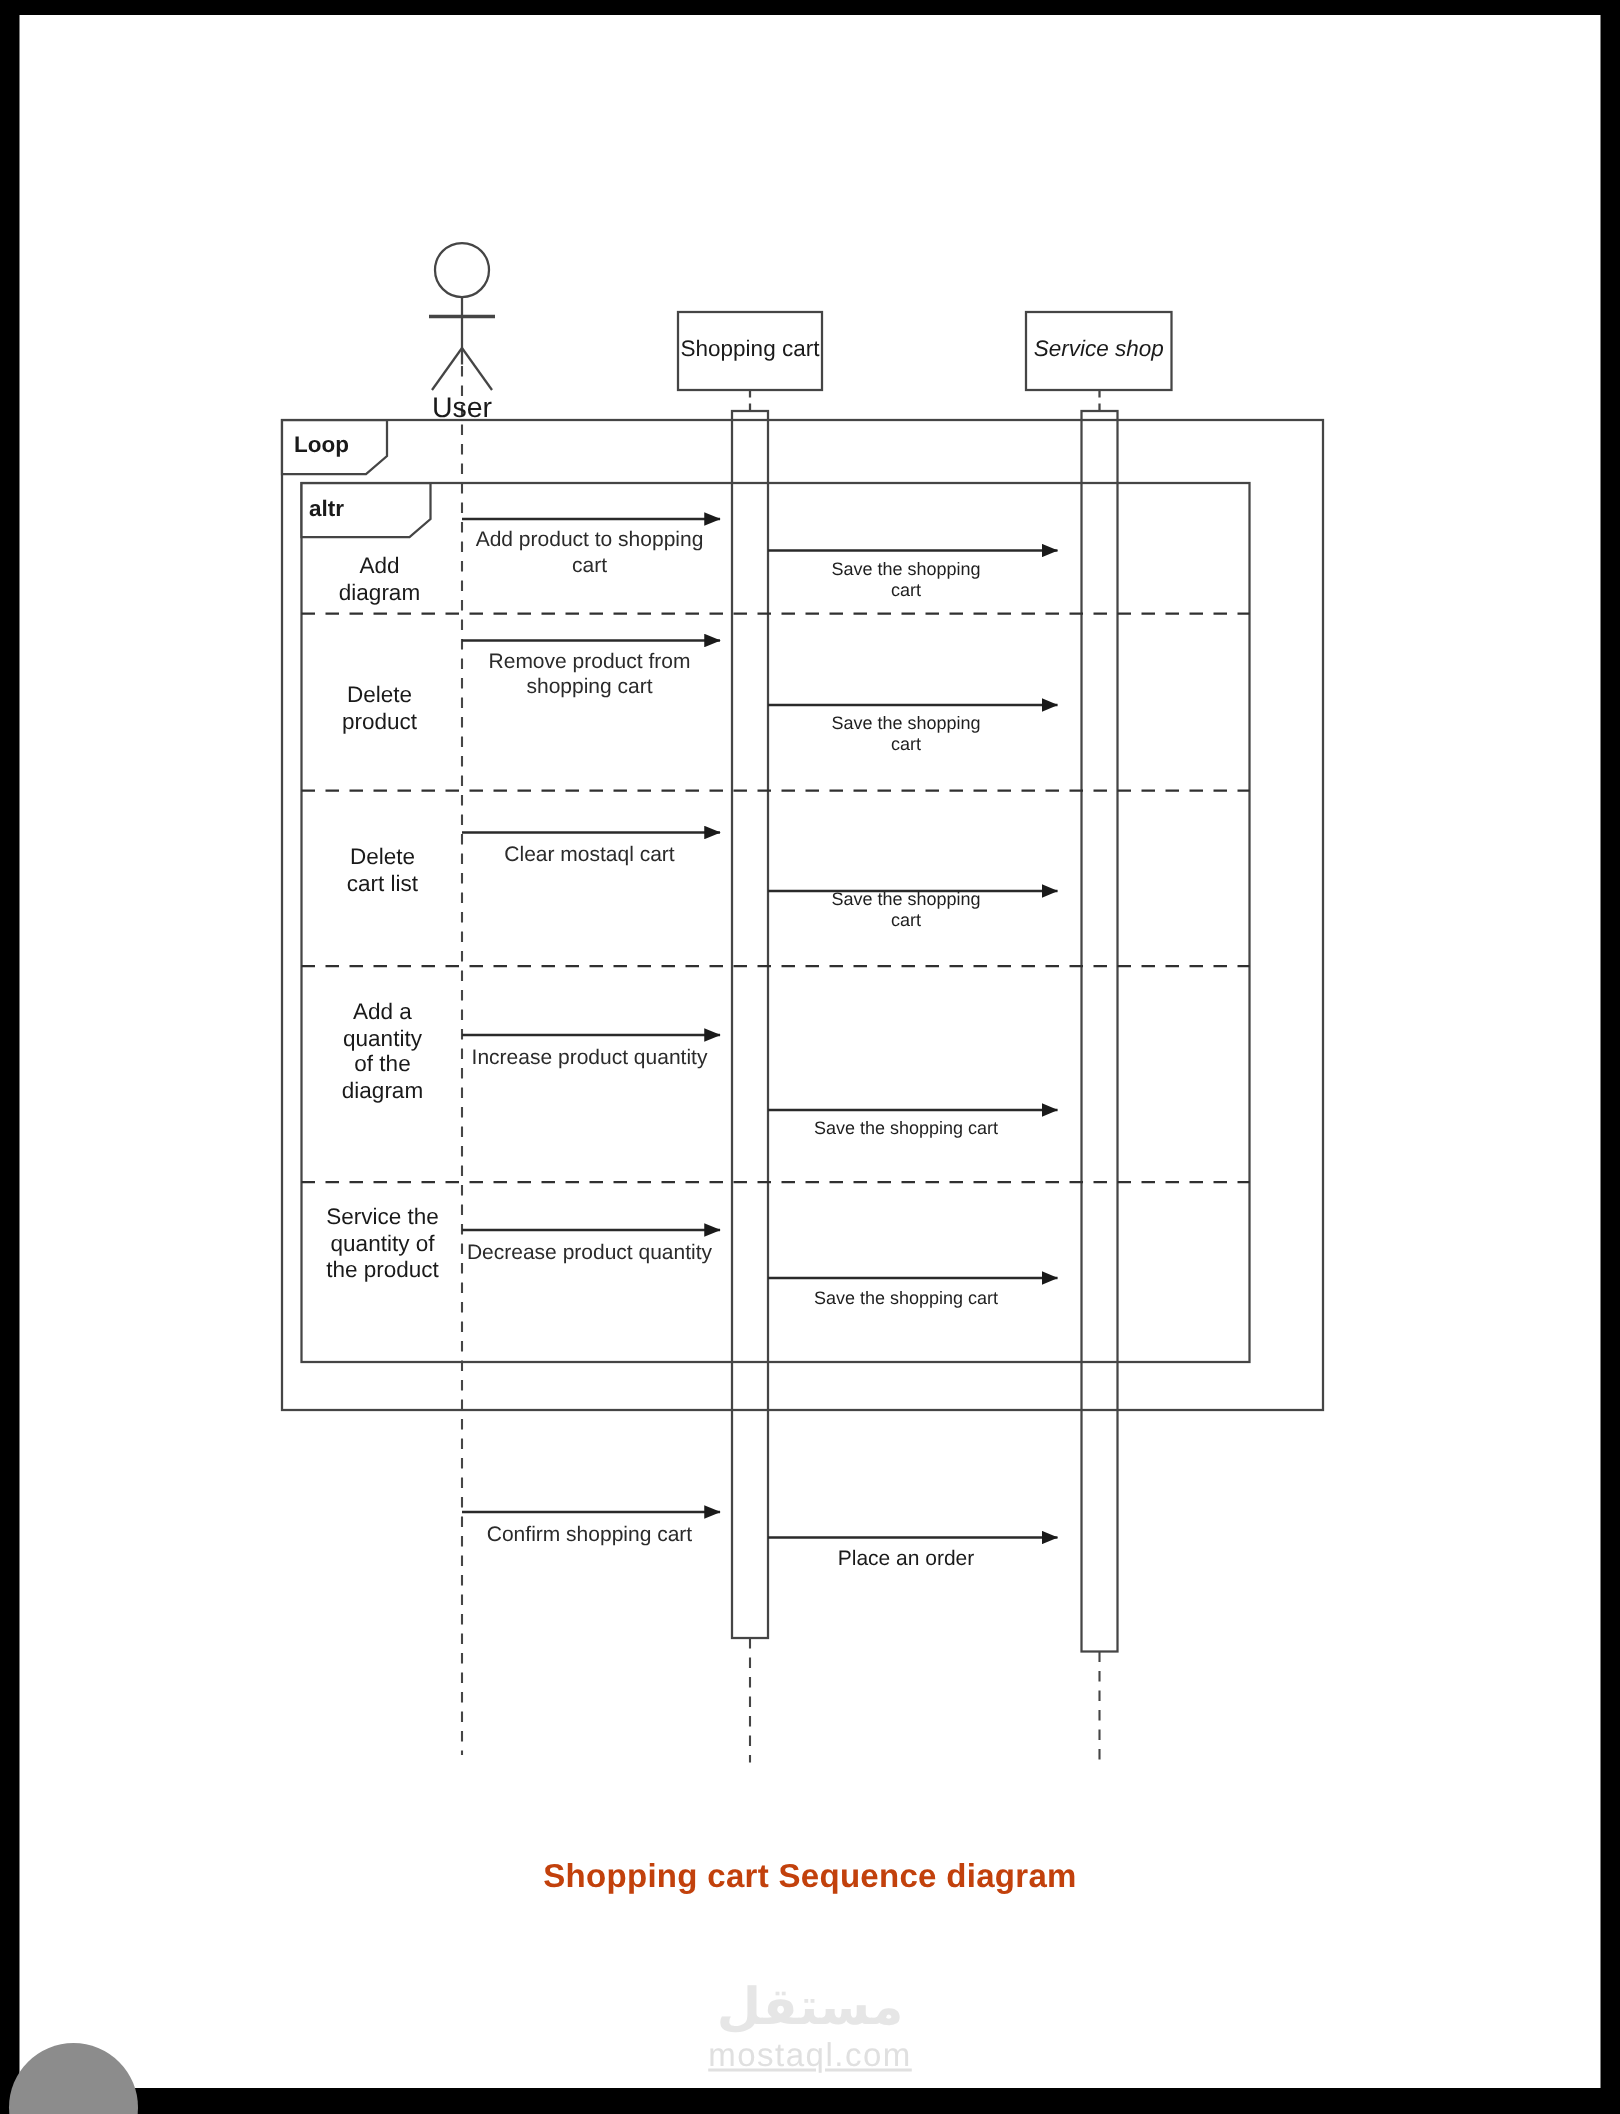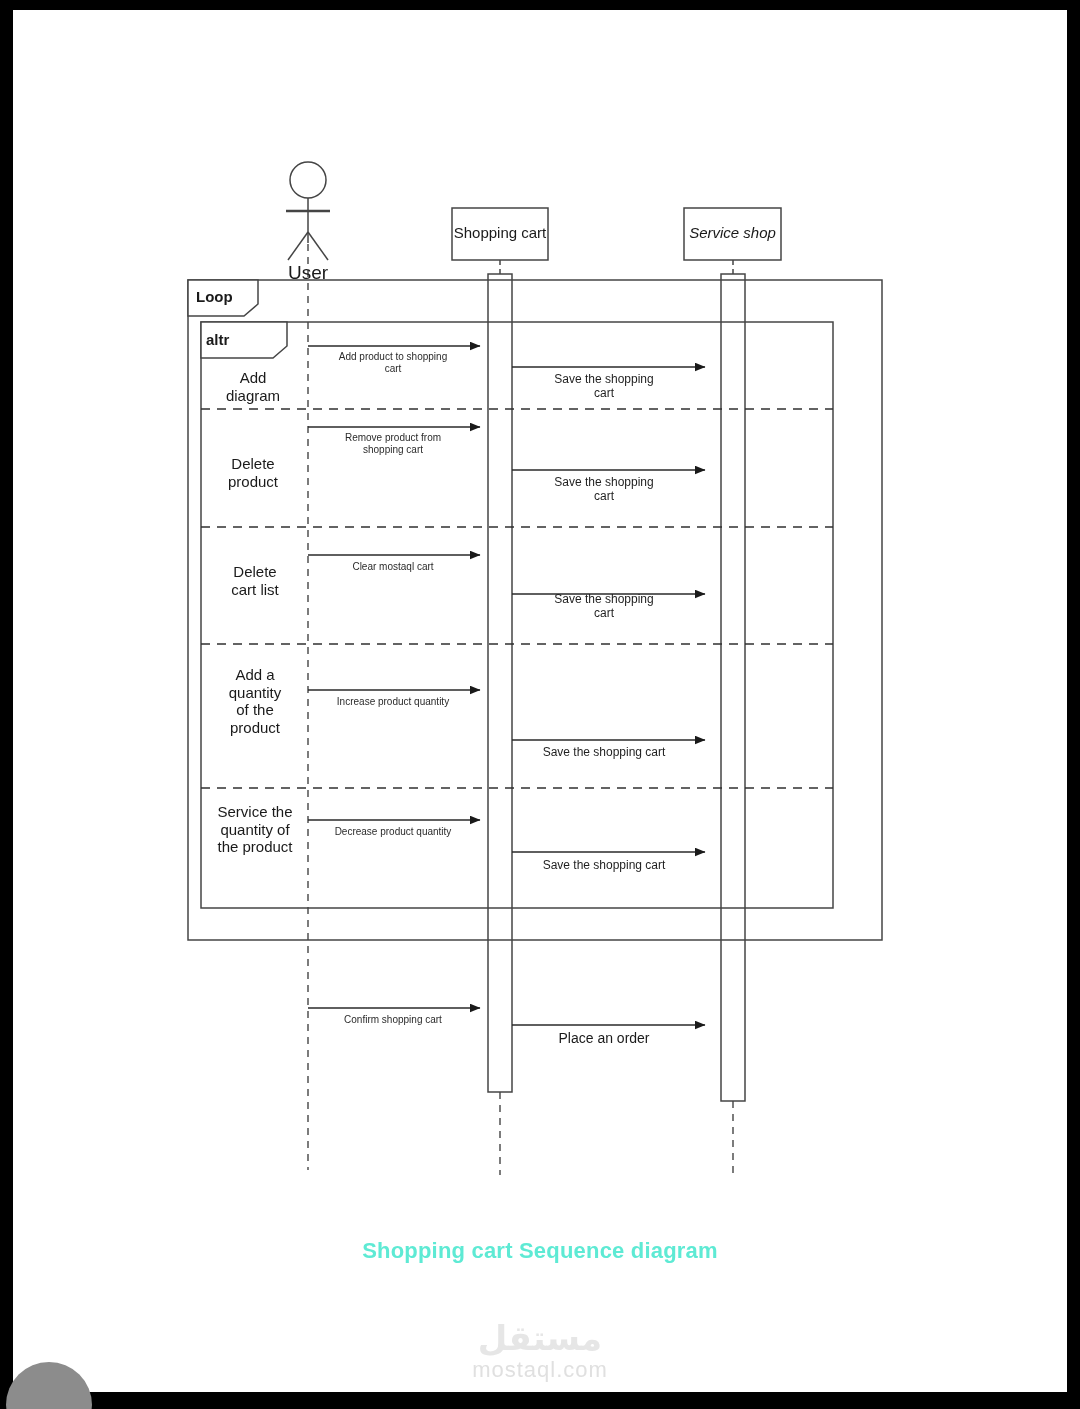--- a/index.html
+++ b/index.html
@@ -38,26 +38,26 @@
     position:absolute;
     color:#1a1a1a;
     white-space:pre;
     text-align:center;
     line-height:1.12;
   }
   .actor-name{font-size:19px;}
   .part-name{font-size:15px;}
   .frag-tag{font-size:15px;font-weight:bold;}
   .alt-cond{font-size:15px;line-height:1.18;}
-  .msg-small{font-size:10px;color:#2b2b2b;line-height:1.2;}
+  .msg-small{font-size:14px;color:#2b2b2b;line-height:1.2;}
   .msg-mid{font-size:12px;color:#1f1f1f;line-height:1.2;}
   .msg-big{font-size:14px;color:#1a1a1a;line-height:1.2;}
   .title{
     position:absolute;
-    font-size:22px;font-weight:bold;color:#5eead4;
+    font-size:22px;font-weight:bold;color:#c2410c;
     text-align:center;letter-spacing:.2px;
   }
   .wm-ar{
     position:absolute;font-size:34px;color:#e6e6e6;text-align:center;
     font-family:"DejaVu Sans", sans-serif;
   }
   .wm-lt{
     position:absolute;font-size:22px;color:#e0e0e0;text-align:center;
     letter-spacing:1px;
   }
@@ -150,21 +150,21 @@
 
   <div class="lbl alt-cond" style="left:201px;top:455px;width:104px;">Delete
 product</div>
 
   <div class="lbl alt-cond" style="left:203px;top:563px;width:104px;">Delete
 cart list</div>
 
   <div class="lbl alt-cond" style="left:203px;top:666px;width:104px;">Add a
 quantity
 of the
-product</div>
+diagram</div>
 
   <div class="lbl alt-cond" style="left:196px;top:803px;width:118px;">Service the
 quantity of
 the product</div>
 
   <div class="lbl msg-small" style="left:305px;top:351px;width:176px;">Add product to shopping
 cart</div>
 
   <div class="lbl msg-mid" style="left:515px;top:372px;width:178px;">Save the shopping
 cart</div>
@@ -188,15 +188,15 @@
 
   <div class="lbl msg-mid" style="left:515px;top:858px;width:178px;">Save the shopping cart</div>
 
   <div class="lbl msg-small" style="left:305px;top:1014px;width:176px;">Confirm shopping cart</div>
 
   <div class="lbl msg-big" style="left:515px;top:1030px;width:178px;">Place an order</div>
 
   <div class="title" style="left:190px;top:1238px;width:700px;">Shopping cart Sequence diagram</div>
 
   <div class="wm-ar" style="left:390px;top:1318px;width:300px;font-weight:bold;">مستقل</div>
-  <div class="wm-lt" style="left:390px;top:1357px;width:300px;">mostaql.com</div>
+  <div class="wm-lt" style="left:390px;top:1357px;width:300px;text-decoration:underline;">mostaql.com</div>
 
 </div>
 
 </body></html>

